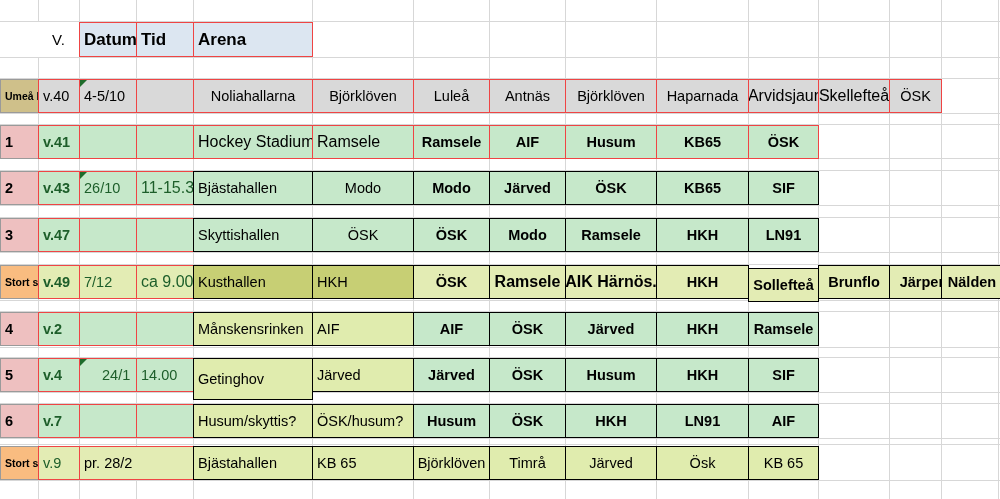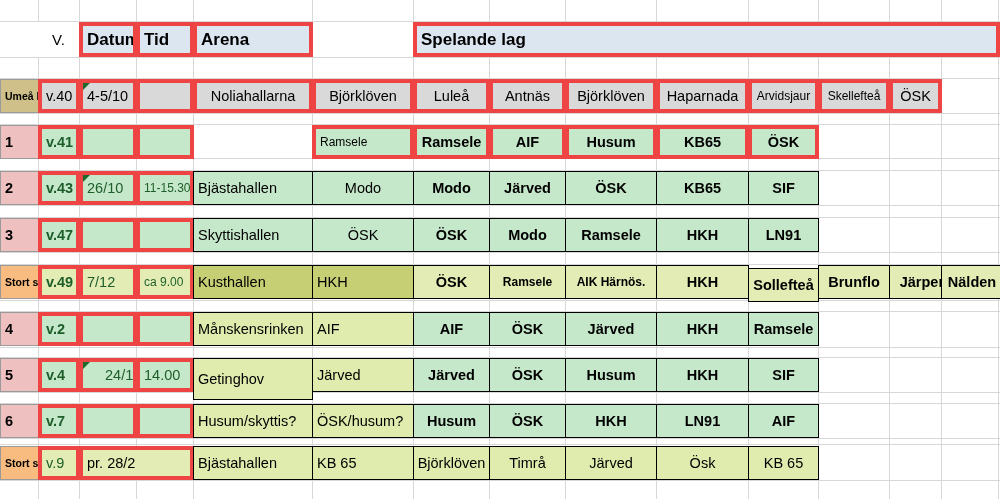--- a/index.html
+++ b/index.html
@@ -22,21 +22,21 @@
     align-items:center;
     overflow:hidden;
     white-space:nowrap;
     font-size:14.5px;
     color:#000;
     line-height:1;
   }
   .c-center{justify-content:center;}
   .c-left{justify-content:flex-start;padding-left:4px;}
   .bold{font-weight:bold;}
-  .bd{border:4px solid #ef4444;}
+  .bd{border:1px solid #ef4444;}
   .bd-dark{border:1px solid #000;}
   .thin{border:1px solid #9a9a9a;}
 
   
   .f-head{background:#dce6f1;}
   .f-grey{background:#d9d9d9;}
   .f-green{background:#c6e8ca;}
   .f-pink{background:#eec0c0;}
   .f-tan{background:#cfc08a;}
   .f-orange{background:#f9bc80;}
@@ -49,21 +49,21 @@
   .hdr{font-size:17px;font-weight:bold;color:#000;}
   .vlabel{font-size:15px;color:#000;}
 
   
   .tri{
     position:absolute;left:0;top:0;width:0;height:0;
     border-top:7px solid #1d6b2a;
     border-right:7px solid transparent;
   }
   .green-text{color:#1d5e2a;}
-  .sm{font-size:12px;text-align:center;}
+  .sm{font-size:16px;text-align:center;}
   .xs{font-size:10.5px;font-weight:bold;}
 </style>
 </head>
 <body>
 
 <div id="sheet">
 
   <div class="grid-v" style="left:38px"></div>
   <div class="grid-v" style="left:79px"></div>
   <div class="grid-v" style="left:136px"></div>
@@ -102,21 +102,20 @@
 
   <div class="cell c-center f-white vlabel" style="left:38px;top:22px;width:41px;height:35px;">V.</div>
 
   <div class="cell c-left bd f-head hdr" style="left:79px;top:22px;width:58px;height:35px;">Datum</div>
 
   <div class="cell c-left bd f-head hdr" style="left:136px;top:22px;width:58px;height:35px;">Tid</div>
 
   <div class="cell c-left bd f-head hdr" style="left:193px;top:22px;width:120px;height:35px;">Arena</div>
 
 
-  <div class="cell c-left bd f-head hdr" style="left:413px;top:22px;width:587px;height:35px;">Spelande lag</div>
 
   <div class="cell c-left thin f-tan xs" style="left:0px;top:79px;width:39px;height:34px;">Umeå En</div>
   <div class="cell c-left bd f-grey" style="left:38px;top:79px;width:42px;height:34px;">v.40</div>
   <div class="cell c-left bd f-grey" style="left:79px;top:79px;width:58px;height:34px;">
     <span class="tri"></span>
     <span>4-5/10</span>
   </div>
   <div class="cell c-left bd f-grey" style="left:136px;top:79px;width:58px;height:34px;"></div>
   <div class="cell c-center bd f-grey" style="left:193px;top:79px;width:120px;height:34px;">Noliahallarna</div>
   <div class="cell c-center bd f-grey" style="left:312px;top:79px;width:102px;height:34px;">Björklöven</div>
@@ -125,20 +124,21 @@
   <div class="cell c-center bd f-grey" style="left:565px;top:79px;width:92px;height:34px;">Björklöven</div>
   <div class="cell c-center bd f-grey" style="left:656px;top:79px;width:93px;height:34px;">Haparnada</div>
   <div class="cell c-center bd f-grey sm" style="left:748px;top:79px;width:71px;height:34px;">Arvidsjaur</div>
   <div class="cell c-center bd f-grey sm" style="left:818px;top:79px;width:72px;height:34px;">Skellefteå</div>
   <div class="cell c-center bd f-grey" style="left:889px;top:79px;width:53px;height:34px;">ÖSK</div>
 
   <div class="cell c-left thin f-pink bold" style="left:0px;top:125px;width:39px;height:34px;">1</div>
   <div class="cell c-left bd f-green bold green-text" style="left:38px;top:125px;width:42px;height:34px;">v.41</div>
   <div class="cell c-left bd f-green" style="left:79px;top:125px;width:58px;height:34px;"></div>
   <div class="cell c-left bd f-green" style="left:136px;top:125px;width:58px;height:34px;"></div>
+  <div class="cell c-left bd f-green sm" style="left:193px;top:125px;width:120px;height:34px;">Hockey Stadium</div>
   <div class="cell c-left bd f-green sm" style="left:312px;top:125px;width:102px;height:34px;">Ramsele</div>
   <div class="cell c-center bd f-green bold" style="left:413px;top:125px;width:77px;height:34px;">Ramsele</div>
   <div class="cell c-center bd f-green bold" style="left:489px;top:125px;width:77px;height:34px;">AIF</div>
   <div class="cell c-center bd f-green bold" style="left:565px;top:125px;width:92px;height:34px;">Husum</div>
   <div class="cell c-center bd f-green bold" style="left:656px;top:125px;width:93px;height:34px;">KB65</div>
   <div class="cell c-center bd f-green bold" style="left:748px;top:125px;width:71px;height:34px;">ÖSK</div>
 
   <div class="cell c-left thin f-pink bold" style="left:0px;top:171px;width:39px;height:34px;">2</div>
   <div class="cell c-left bd f-green bold green-text" style="left:38px;top:171px;width:42px;height:34px;">v.43</div>
   <div class="cell c-left bd f-green green-text" style="left:79px;top:171px;width:58px;height:34px;">

